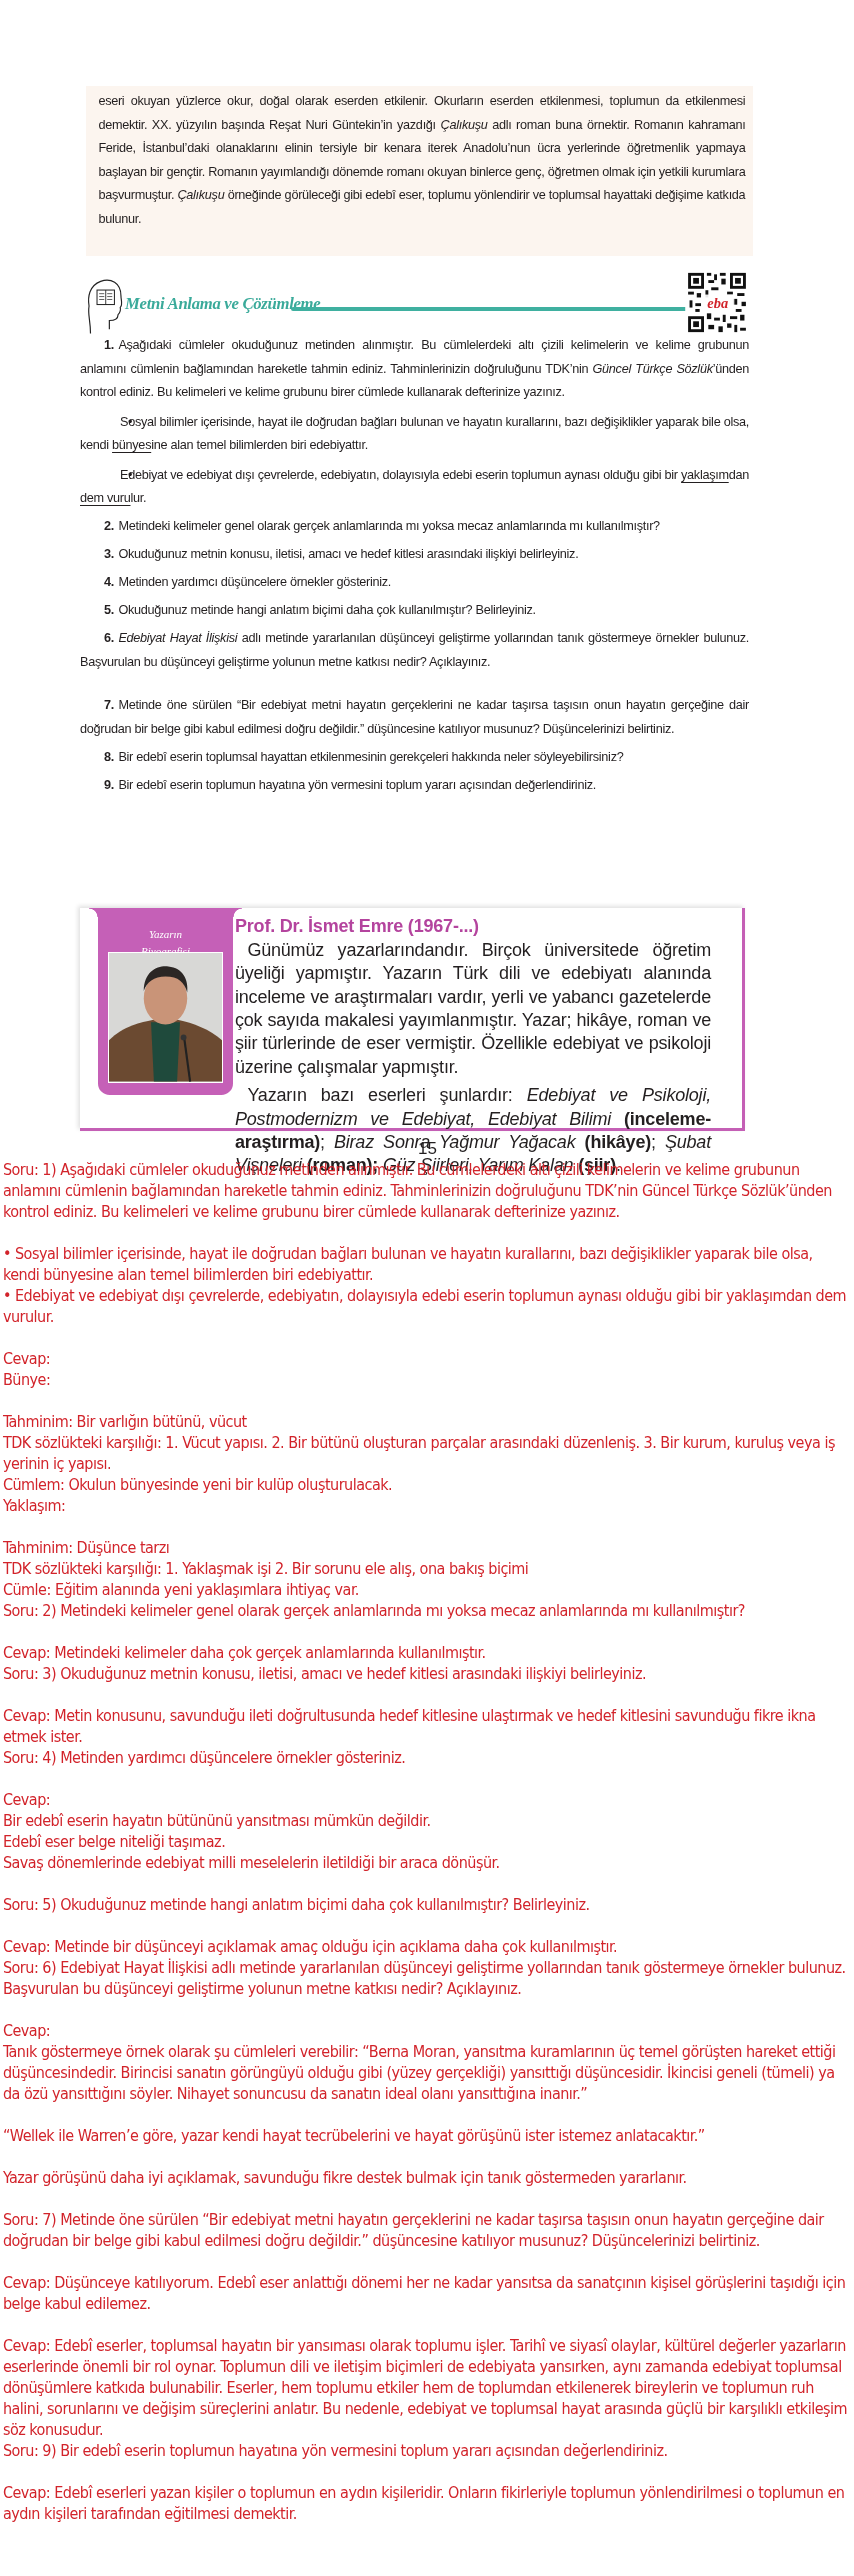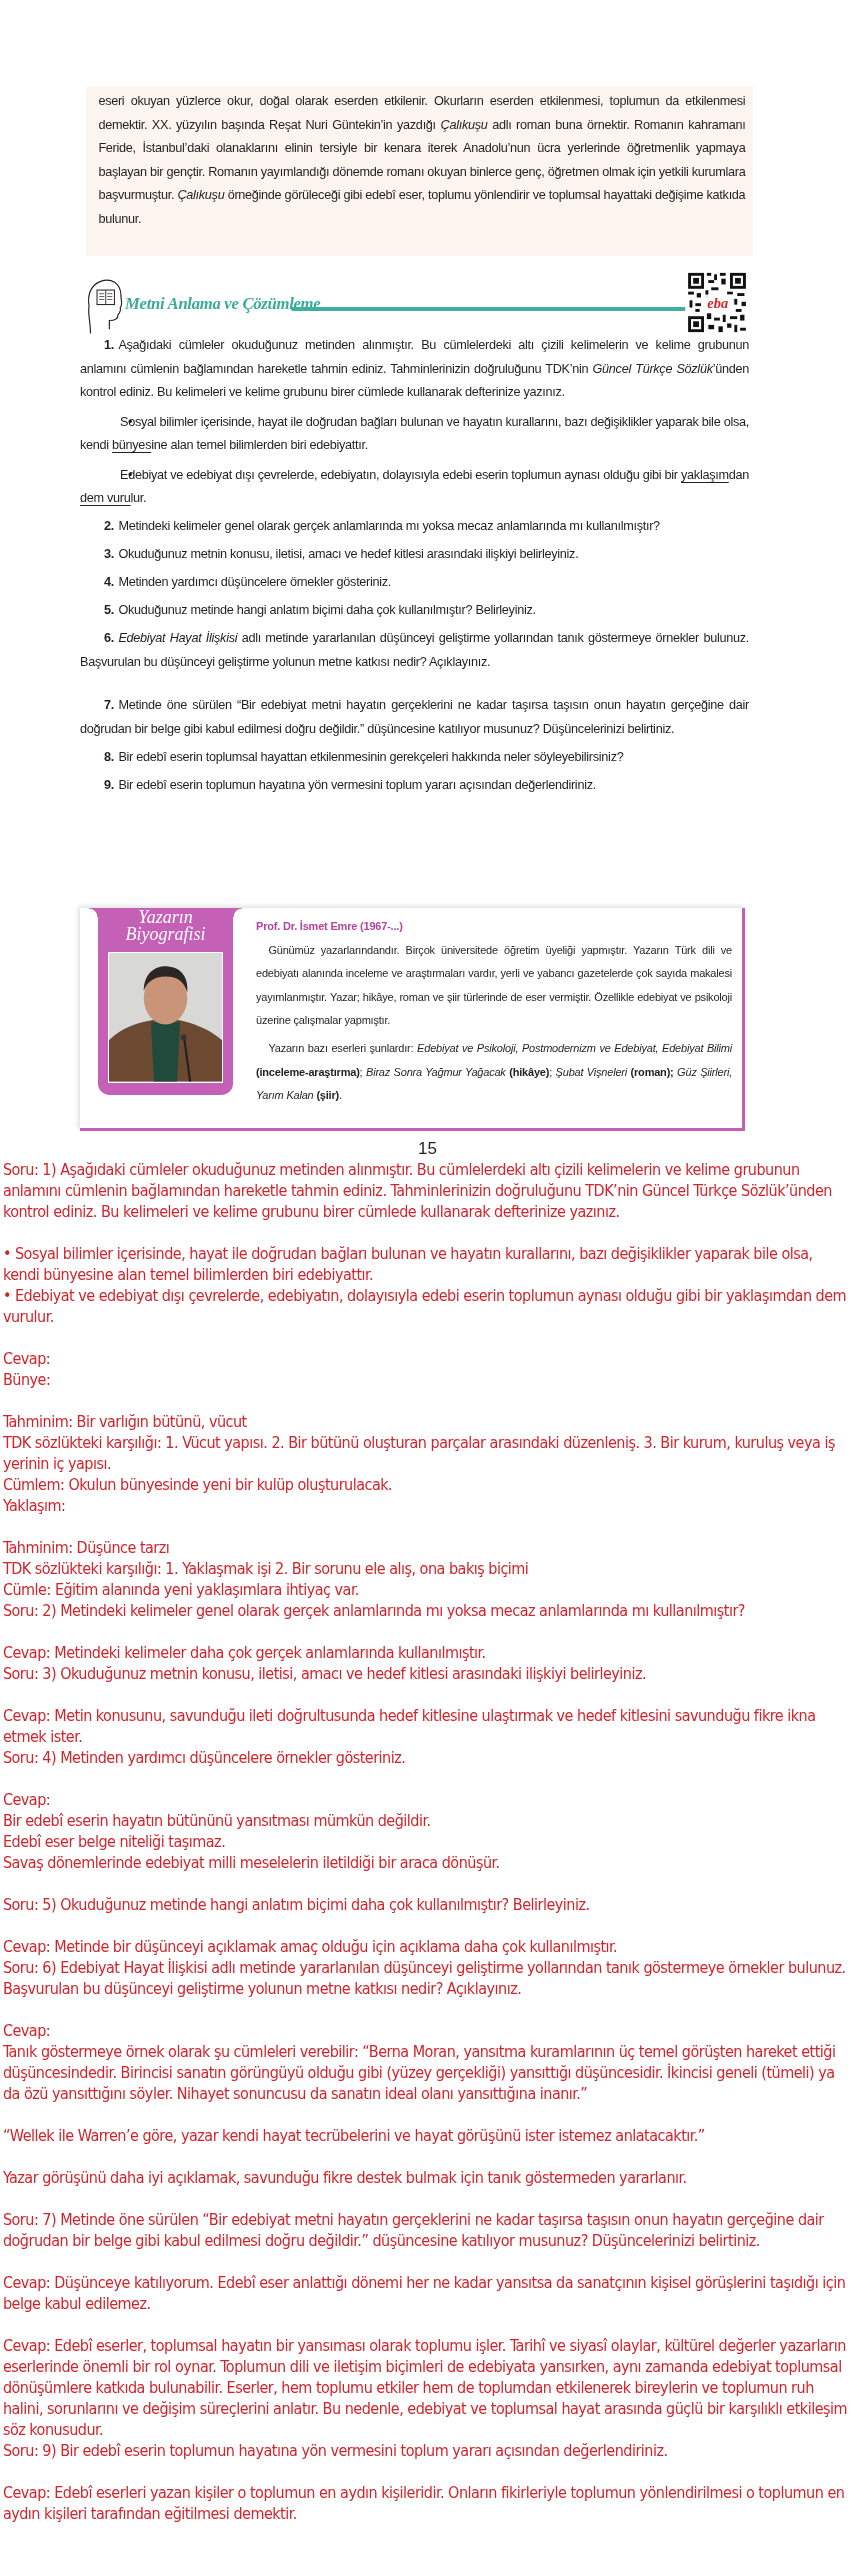--- a/index.html
+++ b/index.html
@@ -39,27 +39,27 @@
     
     .bio { position: absolute; left: 80px; top: 908px; width: 662px; height: 220px;
            background: #fff; box-shadow: -2.2px -2.2px 4.4px rgba(0,0,0,0.12);
            border-right: 3.6px solid #c45fb5; border-bottom: 3.6px solid #c45fb5; }
     .bio-tab { position: absolute; left: 18px; top: 0px; width: 135px; height: 187px;
                background: #c560b7; border-radius: 0 0 11.6px 11.6px; }
     .bio-tab::before { content: ""; position: absolute; left: -8.7px; top: 0; width: 8.7px; height: 8.7px;
                background: radial-gradient(circle at 0 100%, #fff 8px, #c560b7 8.7px); }
     .bio-tab::after { content: ""; position: absolute; right: -8.7px; top: 0; width: 8.7px; height: 8.7px;
                background: radial-gradient(circle at 100% 100%, #fff 8px, #c560b7 8.7px); }
-    .bio-label { position: absolute; left: 0; top: 1px; width: 135px; text-align: center;
+    .bio-label { position: absolute; left: 0; top: 18px; width: 135px; text-align: center;
                  font-family: "Liberation Serif", serif; font-style: italic; color: #fff;
-                 font-size: 18px; line-height: 16.7px; }
+                 font-size: 11px; line-height: 16.7px; }
     .bio-photo { position: absolute; left: 10.2px; top: 44px; width: 113px; height: 129px;
                  border: 1.5px solid #fff; overflow: hidden; background: #d9d9d9; }
-    .bio-text { position: absolute; left: 176px; top: 7.3px; width: 476px;
-                font-size: 11px; line-height: 23.4px; text-align: justify; letter-spacing: -0.2px; }
+    .bio-text { position: absolute; left: 155px; top: 7.3px; width: 476px;
+                font-size: 18px; line-height: 23.4px; text-align: justify; letter-spacing: -0.2px; }
     .bio-name { color: #b4449e; font-weight: bold; margin: 0; letter-spacing: -0.2px; }
     .bio-text p { margin: 0; }
     .bio-text p.ind { text-indent: 12.4px; }
     .bio-text p.gap { margin-top: 5.1px; }
     .page-num { position: absolute; left: 0; top: 1139px; width: 855px; text-align: center;
                 font-family: "Liberation Sans", sans-serif; font-size: 17px; color: #231f20; }
 
     
     .answers { position: absolute; left: 2.9px; top: 1159px; width: 847px;
                font-family: "DejaVu Sans", sans-serif; color: #d2232a;

